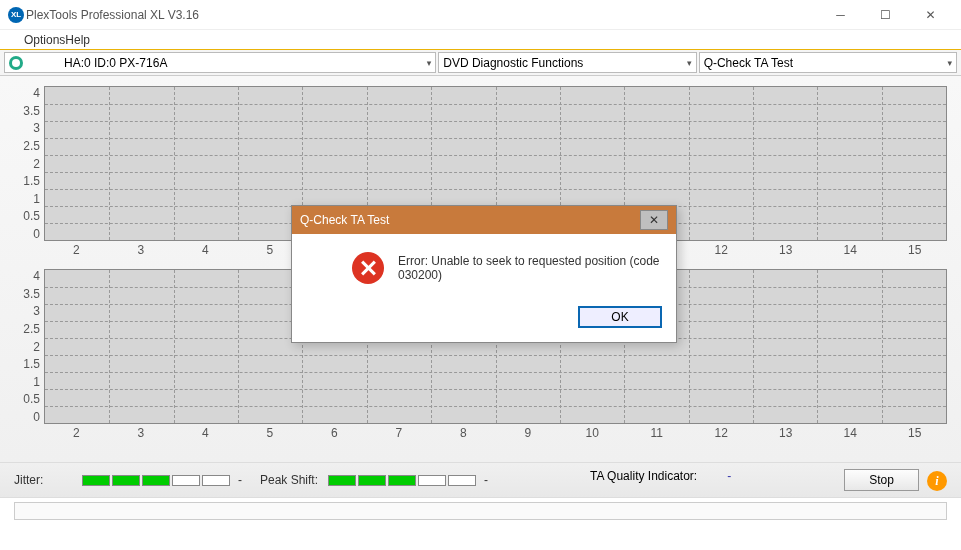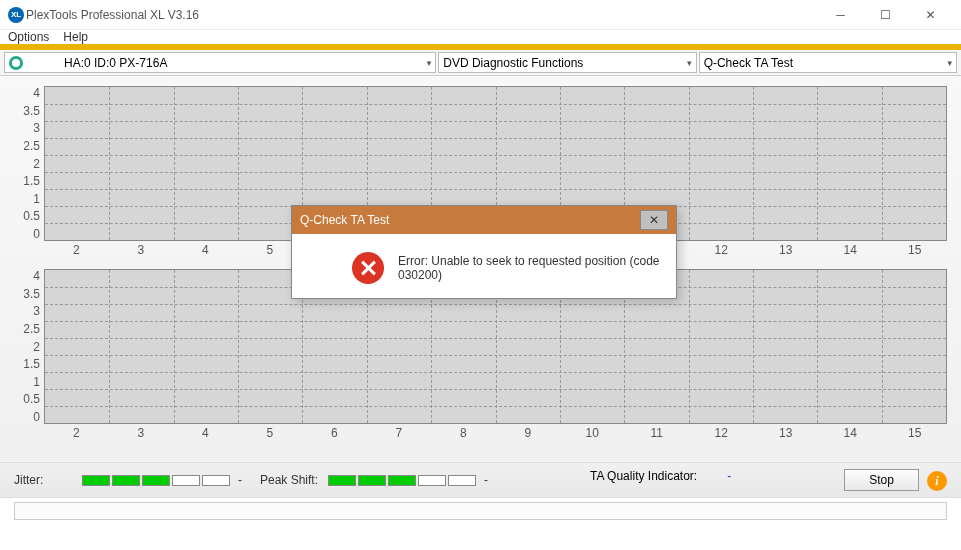--- a/index.html
+++ b/index.html
@@ -2,21 +2,21 @@
 <html><head>
 <meta charset="utf-8">
 <style>
   * { box-sizing: border-box; margin: 0; padding: 0; font-family: "Segoe UI", Tahoma, sans-serif; font-size: 12px; }
   body { background: #fff; width: 961px; height: 550px; overflow: hidden; }
   .titlebar { height: 30px; display: flex; align-items: center; padding: 0 8px; background: #fff; border-bottom: 1px solid #eee; }
   .titlebar .app-icon { width: 16px; height: 16px; border-radius: 50%; background: #0066b3; display: flex; align-items: center; justify-content: center; color: #fff; font-size: 8px; font-weight: bold; margin-right: 2px; }
   .titlebar .title { color: #555; }
   .win-controls { margin-left: auto; display: flex; }
   .win-controls div { width: 45px; height: 30px; display: flex; align-items: center; justify-content: center; color: #555; cursor: default; }
-  .menubar { height: 20px; display: flex; align-items: center; padding: 0 8px; gap: 14px; border-bottom: 6px solid #eab308; }
+  .menubar { height: 20px; display: flex; align-items: center; padding: 0 24px; gap: 0; border-bottom: 1px solid #eab308; }
   .menubar span { color: #333; cursor: default; }
   .toolbar { height: 26px; display: flex; gap: 2px; padding: 2px 4px; background: #f5f5f5; border-bottom: 1px solid #ccc; }
   .dropdown { flex: 1; background: #fff; border: 1px solid #bbb; display: flex; align-items: center; padding: 0 4px; cursor: default; position: relative; }
   .dropdown.device { flex: 1.7; gap: 37px; }
   .dropdown .dd-icon { width: 14px; height: 14px; border-radius: 50%; background: #2a8; margin-right: 4px; position: relative; }
   .dropdown .dd-icon::after { content: ""; position: absolute; inset: 3px; border-radius: 50%; background: #fff; }
   .dropdown .chev { margin-left: auto; font-size: 9px; color: #555; }
   .workspace { padding: 10px 14px; background: linear-gradient(#f8f8f8,#f0f0f0); }
   .chart-wrap { margin-bottom: 12px; }
   .chart-box { height: 155px; display: flex; }
@@ -234,13 +234,16 @@
 
 <div class="dialog">
   <div class="dlg-title">
     <span>Q-Check TA Test</span>
     <div class="dlg-close">✕</div>
   </div>
   <div class="dlg-body">
     <div class="err-icon"></div>
     <div class="msg">Error: Unable to seek to requested position (code 030200)</div>
   </div>
+  <div class="dlg-buttons">
+    <div class="ok-btn">OK</div>
+  </div>
 </div>
 
 </body></html>

